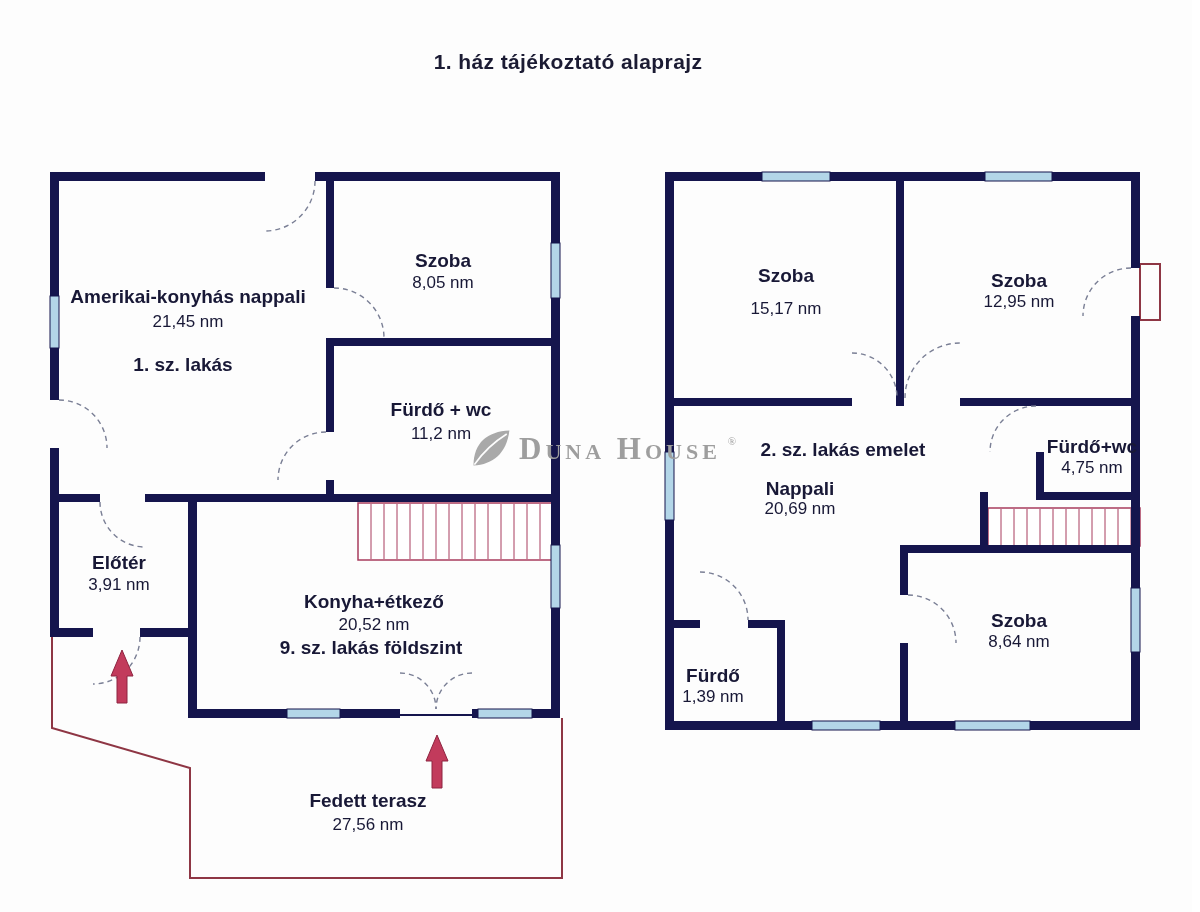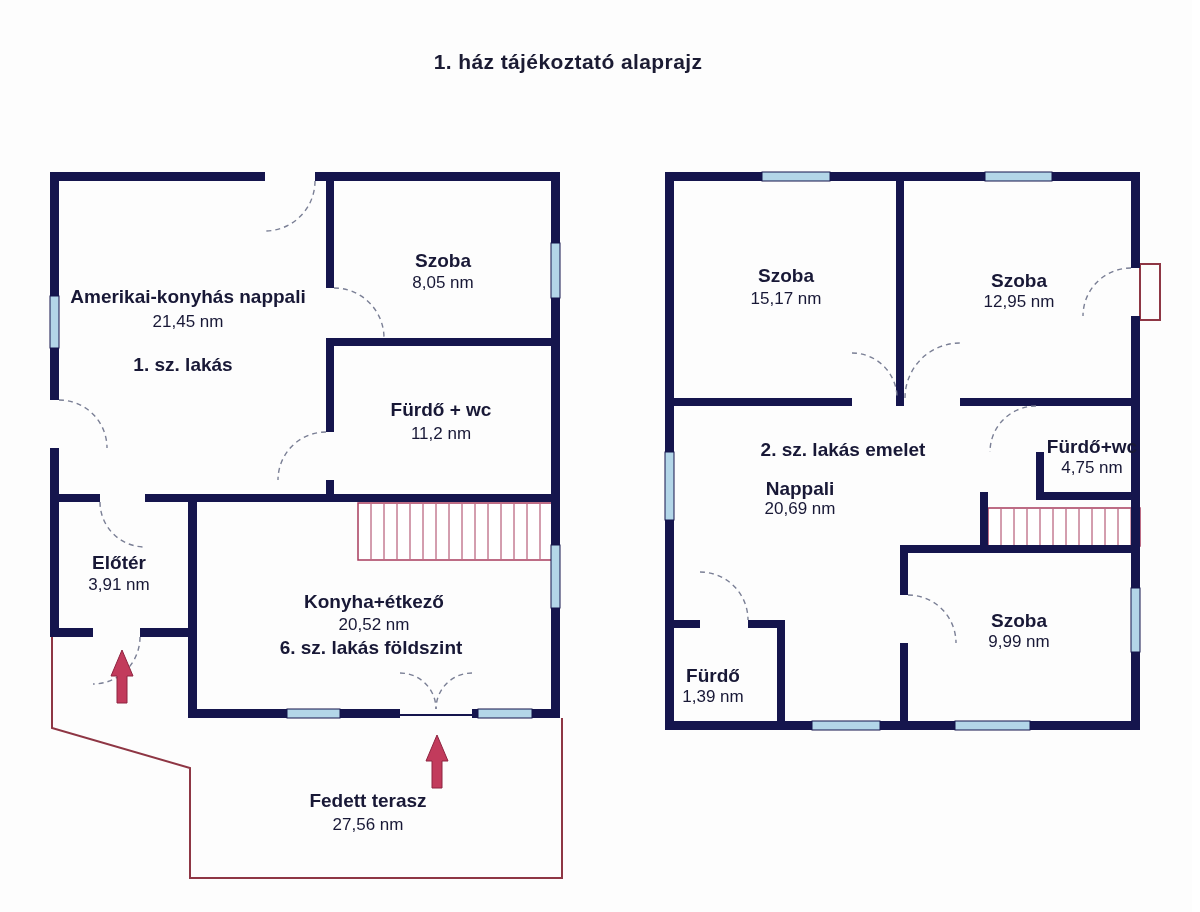--- a/index.html
+++ b/index.html
@@ -169,39 +169,47 @@
   <div class="lbl area" style="left:443px;top:283px">8,05 nm</div>
 
   <div class="lbl name" style="left:441px;top:410px">Fürdő + wc</div>
   <div class="lbl area" style="left:441px;top:434px">11,2 nm</div>
 
   <div class="lbl name" style="left:119px;top:563px">Előtér</div>
   <div class="lbl area" style="left:119px;top:585px">3,91 nm</div>
 
   <div class="lbl name" style="left:374px;top:602px">Konyha+étkező</div>
   <div class="lbl area" style="left:374px;top:625px">20,52 nm</div>
-  <div class="lbl name" style="left:371px;top:648px">6. sz. lakás földszint</div>
+  <div class="lbl name" style="left:371px;top:648px">9. sz. lakás földszint</div>
 
   <div class="lbl name" style="left:368px;top:801px">Fedett terasz</div>
   <div class="lbl area" style="left:368px;top:825px">27,56 nm</div>
 
   <div class="lbl name" style="left:786px;top:276px">Szoba</div>
-  <div class="lbl area" style="left:786px;top:299px">15,17 nm</div>
+  <div class="lbl area" style="left:786px;top:309px">15,17 nm</div>
 
   <div class="lbl name" style="left:1019px;top:281px">Szoba</div>
   <div class="lbl area" style="left:1019px;top:302px">12,95 nm</div>
 
   <div class="lbl name" style="left:843px;top:450px">2. sz. lakás emelet</div>
 
   <div class="lbl name" style="left:800px;top:489px">Nappali</div>
   <div class="lbl area" style="left:800px;top:509px">20,69 nm</div>
 
   <div class="lbl name" style="left:1092px;top:447px">Fürdő+wc</div>
   <div class="lbl area" style="left:1092px;top:468px">4,75 nm</div>
 
   <div class="lbl name" style="left:1019px;top:621px">Szoba</div>
-  <div class="lbl area" style="left:1019px;top:642px">9,99 nm</div>
+  <div class="lbl area" style="left:1019px;top:642px">8,64 nm</div>
 
   <div class="lbl name" style="left:713px;top:676px">Fürdő</div>
   <div class="lbl area" style="left:713px;top:697px">1,39 nm</div>
 
+  <div class="watermark">
+    <svg width="42" height="42" viewBox="0 0 48 48">
+      <path d="M4 44 C4 18 20 5 45 4 C42 30 26 43 4 44 Z" fill="#a9a9a9"></path>
+      <path d="M5 43 C14 30 26 18 42 8" stroke="#fdfdfd" stroke-width="2" fill="none"></path>
+    </svg>
+    <span class="wm-text">Duna House</span>
+    <span class="wm-reg">®</span>
+  </div>
 
 </div>
 
 </body></html>

